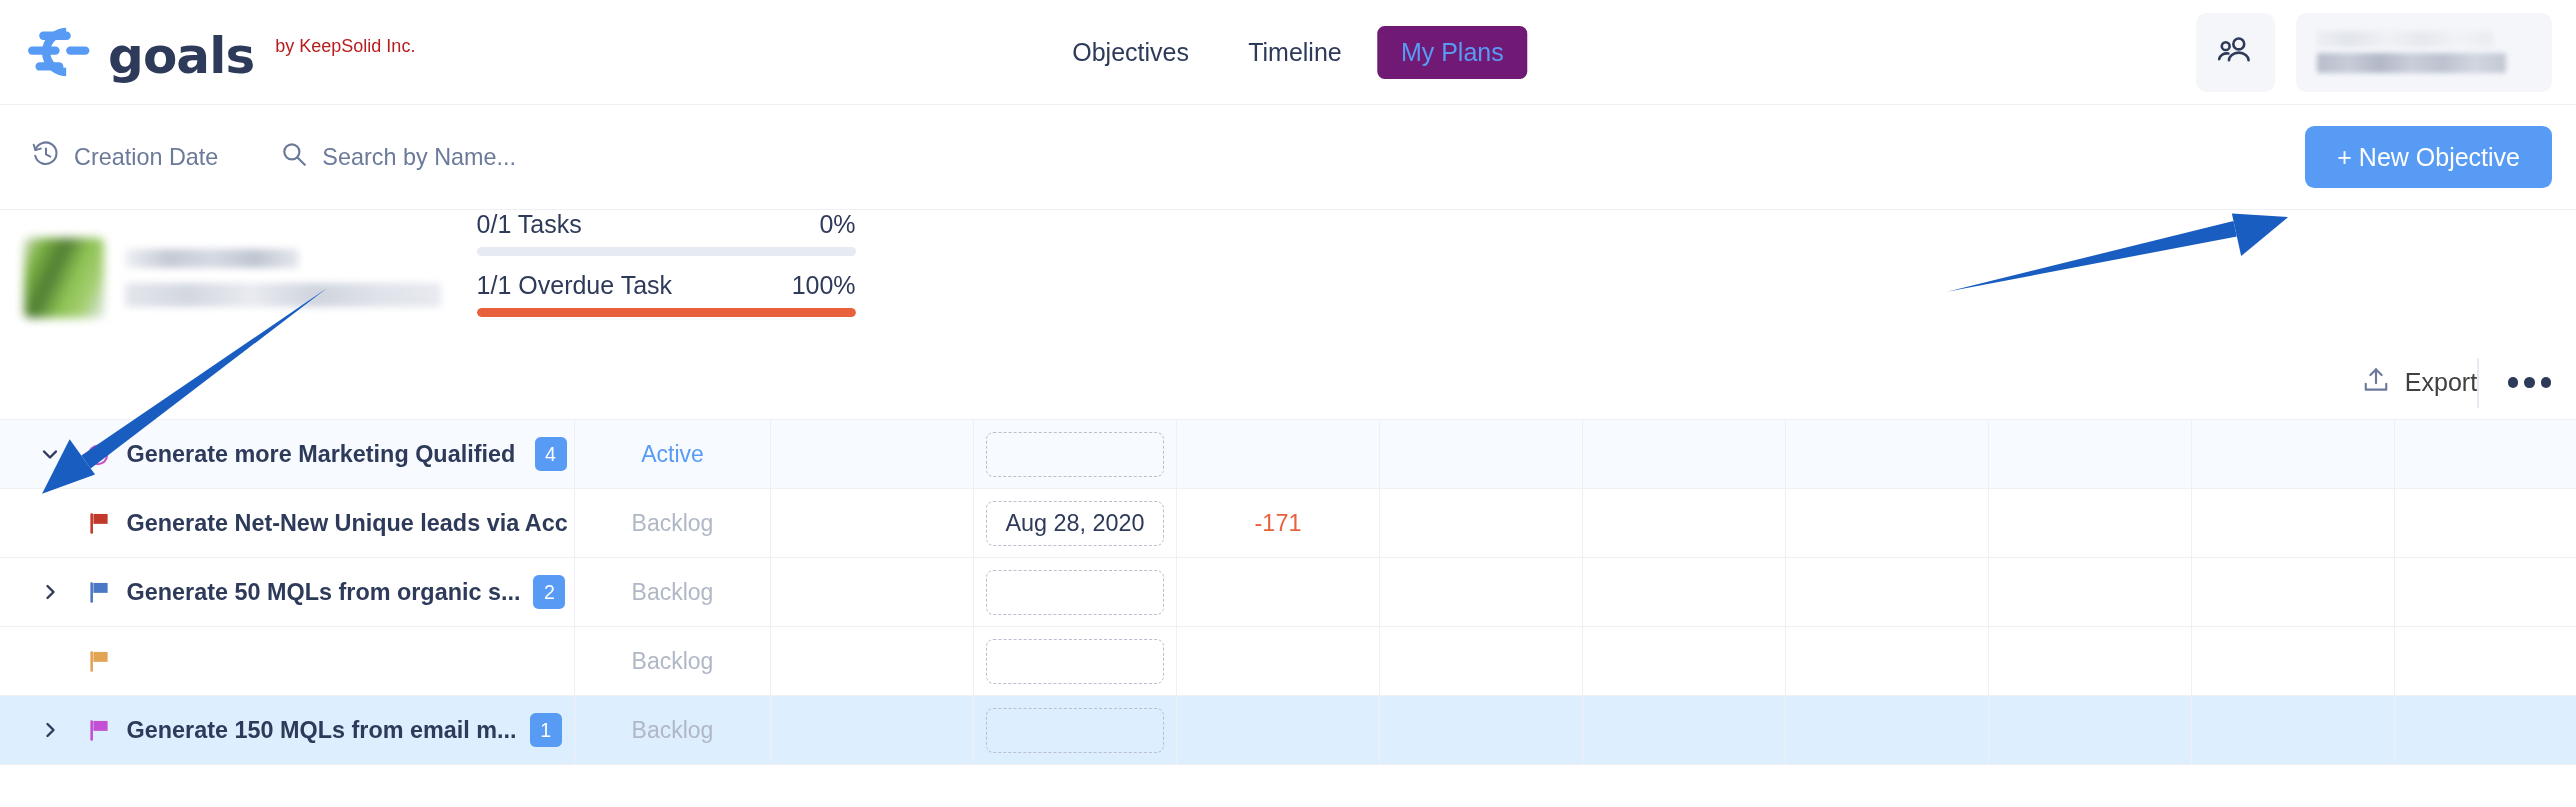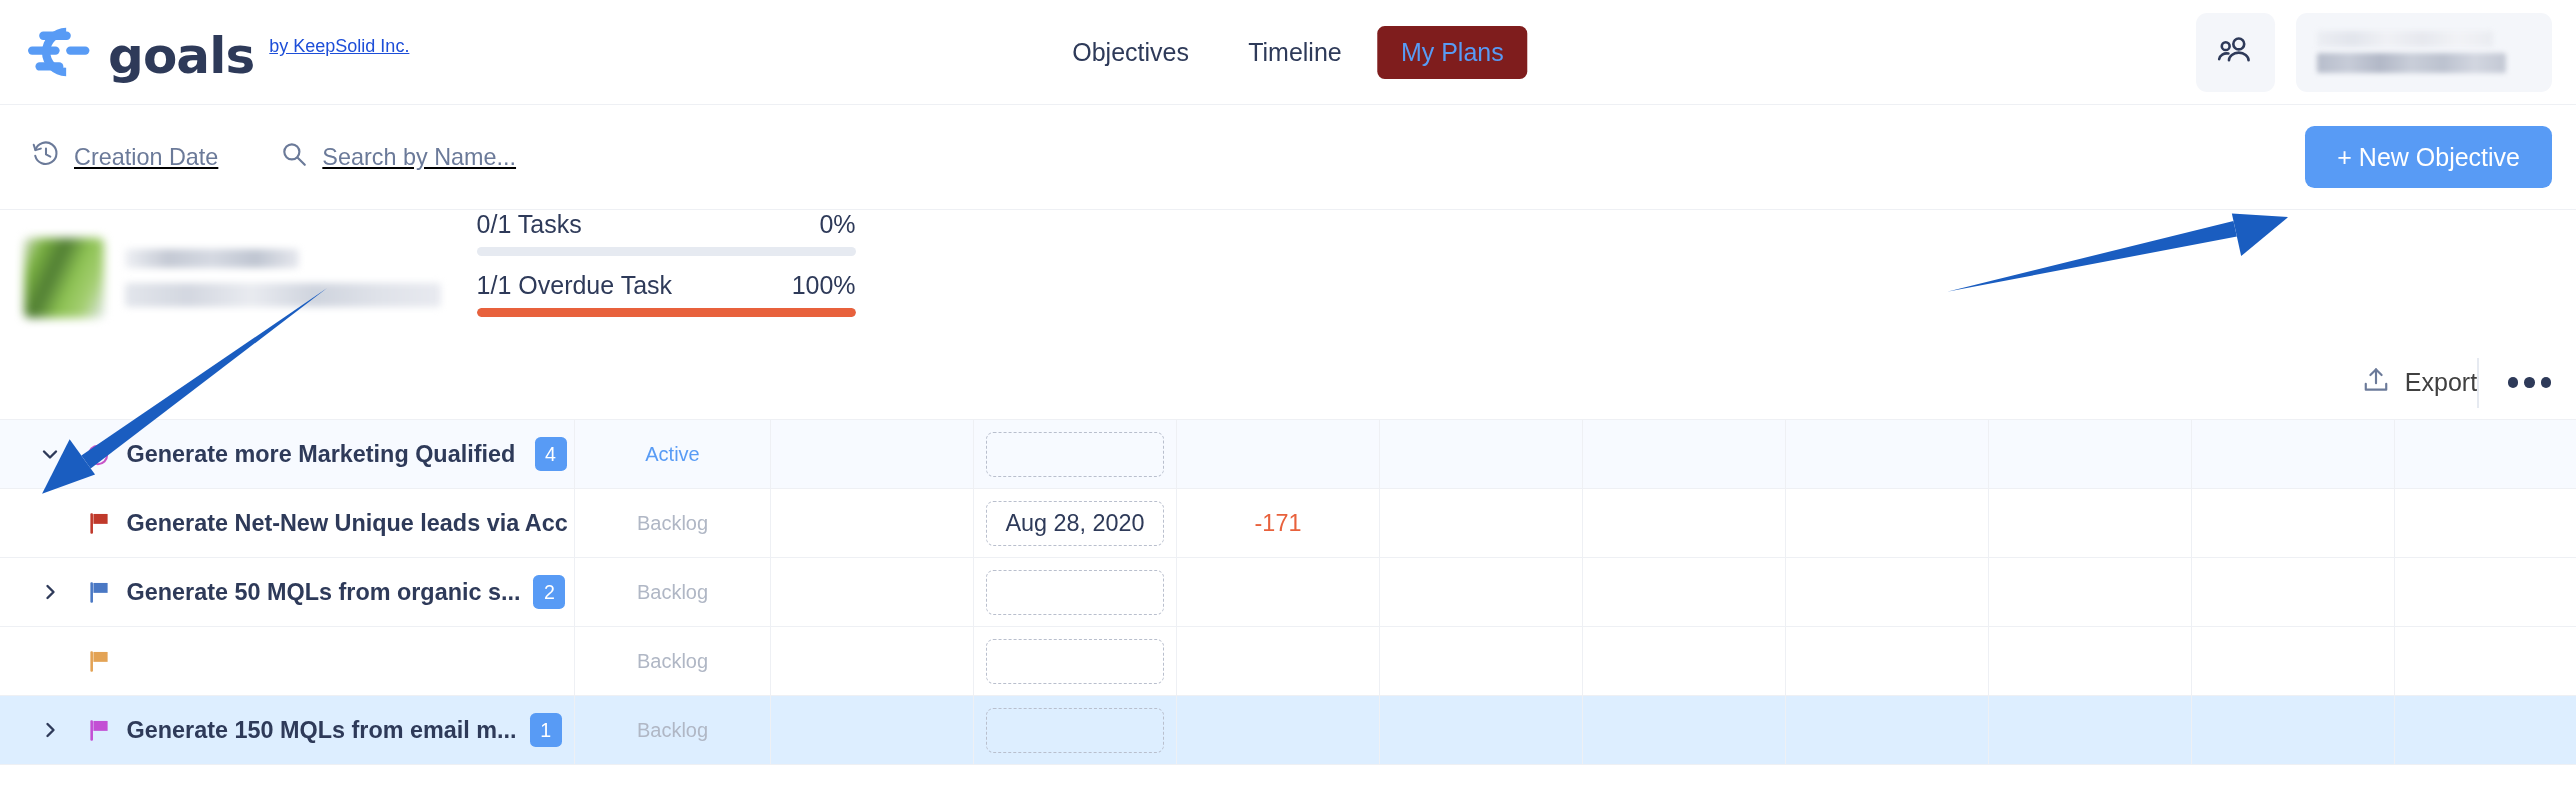--- a/index.html
+++ b/index.html
@@ -20,31 +20,31 @@
     background: #fff;
   }
   .logo-wrap { display: flex; align-items: flex-end; margin-left: 28px; }
   .logo-mark { width: 67px; height: 56px; flex: none; }
   .logo-texts { margin-left: 13px; display: flex; flex-direction: row; align-items: flex-start; }
   .logo-word {
     font-size: 50px; font-weight: 700; color: #2e3a59;
     letter-spacing: -0.9px; line-height: 0.95;
     font-family: "DejaVu Sans", sans-serif;
   }
-  .logo-sub { font-size: 18px; color: #1d4ed8; margin-top: 3.7px; margin-left: 15px; text-decoration: underline; }
+  .logo-sub { font-size: 18px; color: #b91c1c; margin-top: 3.7px; margin-left: 21px; }
 
   .nav-tabs {
     position: absolute; left: 50%; transform: translateX(-50%);
     display: flex; align-items: center; gap: 11.2px;
   }
   .nav-tab {
     font-size: 25px; color: #2e3a59; padding: 12px 24px;
     border-radius: 7.5px; cursor: pointer; white-space: nowrap;
   }
-  .nav-tab.active { background: #7f1d1d; color: #589bf5; }
+  .nav-tab.active { background: #701a75; color: #589bf5; }
 
   .topbar-right {
     position: absolute; right: 24px; display: flex; align-items: center; gap: 20.6px;
   }
   .icon-btn {
     width: 79px; height: 79px; border-radius: 11.2px; background: #f4f6fa;
     display: flex; align-items: center; justify-content: center; cursor: pointer;
   }
   .user-chip {
     width: 256px; height: 79px; border-radius: 11.2px; background: #f4f6fa;
@@ -52,21 +52,21 @@
     padding: 0 20.6px; gap: 6.5px; cursor: pointer; overflow: hidden;
   }
   .blur-line { border-radius: 2.8px; filter: blur(2.8px); }
   .blur-line.l1 { height: 16px; width: 82%; background: linear-gradient(90deg,#eceef3,#e2e5ec,#f0f1f5,#e6e8ee,#f2f3f6,#eaecf1); }
   .blur-line.l2 { height: 19.6px; width: 88%; background: linear-gradient(90deg,#b7bdcb,#c7ccd8,#b2b8c7,#c9ced9,#bcc2cf,#d2d6e0,#c3c8d4); }
 
   
   .filterbar {
     position: relative; height: 105px; width: 100%;
     border-bottom: 1.9px solid #eef0f4;
-    display: flex; align-items: center; background: #fff; text-decoration: underline;
+    display: flex; align-items: center; background: #fff;
   }
   .filter-item {
     display: flex; align-items: center; gap: 14px; cursor: pointer;
     font-size: 23.4px; color: #6b7a99;
   }
   .filter-item.creation { margin-left: 32px; }
   .filter-item.search { margin-left: 62px; }
   .btn-primary {
     position: absolute; right: 24px;
     background: #589bf5; color: #fff; border: none;
@@ -155,21 +155,21 @@
   .name-text {
     font-size: 23.4px; color: #2e3a59; font-weight: 700;
     white-space: nowrap; overflow: hidden; margin-left: 5.6px;
   }
   .count-badge {
     margin-left: 13px; background: #589bf5; color: #fff; font-size: 19.6px;
     min-width: 32px; height: 34px; border-radius: 5.6px;
     display: flex; align-items: center; justify-content: center; padding: 0 7.5px;
     flex: none;
   }
-  .status-txt { font-size: 20px; }
+  .status-txt { font-size: 23px; }
   .status-active { color: #589bf5; }
   .status-backlog { color: #b0b7c5; }
   .date-box {
     width: 178px; height: 45px; border: 1.9px dashed #b9bfcd; border-radius: 7.5px;
     display: flex; align-items: center; justify-content: center;
     font-size: 23.4px; color: #2e3a59; cursor: pointer;
   }
   .days-neg { font-size: 23.4px; color: #e8613c; }
 
   

